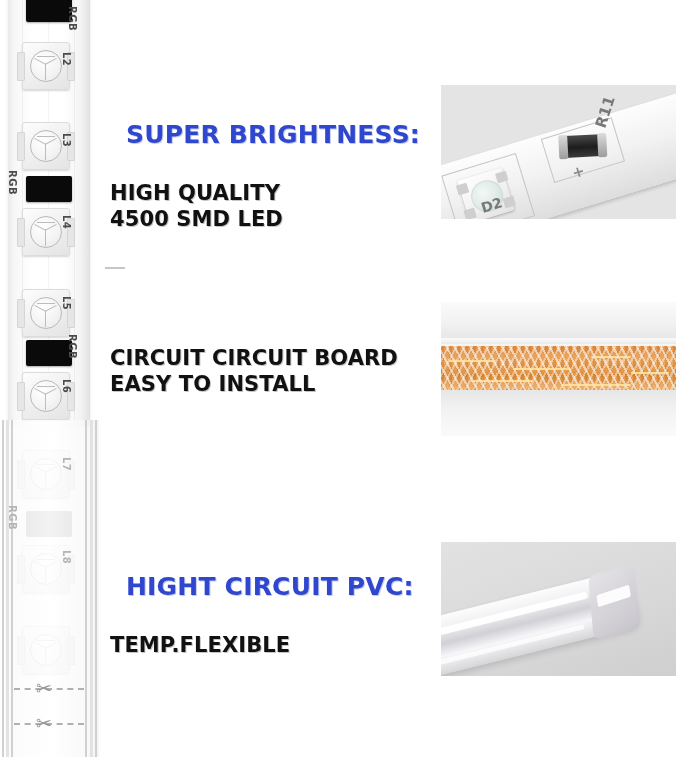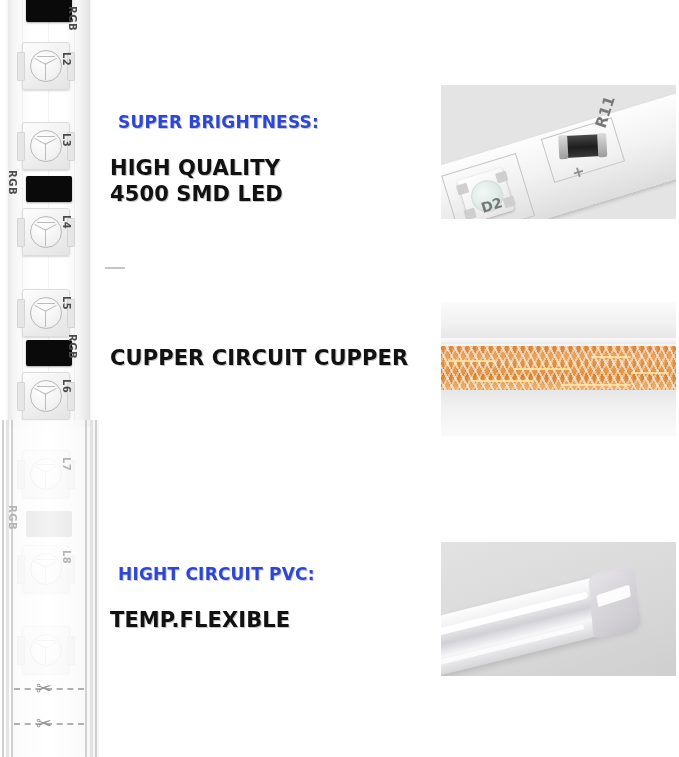--- a/index.html
+++ b/index.html
@@ -163,24 +163,24 @@
     top: 0;
     font-size: 19px;
     line-height: 22px;
     color: #8f8f8f;
   }
 
   
   .feature-block { position: absolute; }
 
   .headline {
-    margin: 8px;
+    margin: 16px;
     font-family: "DejaVu Sans", sans-serif;
     font-weight: 700;
-    font-size: 17px;
+    font-size: 25px;
     letter-spacing: 0.2px;
     color: #2f46cf;
     text-shadow: 1px 1px 0 rgba(120,135,215,0.45);
     white-space: nowrap;
   }
   .bodyline {
     margin: 0;
     font-family: "DejaVu Sans", sans-serif;
     font-weight: 700;
     font-size: 21px;
@@ -507,21 +507,22 @@
       <div class="cap" style="right:-4px;"></div>
     </div>
   </div>
   <div class="silk" style="left:148px; top:18px; font-size:15px; transform:rotate(-72deg);">R11</div>
   <div class="silk" style="left:40px; top:112px; font-size:14px; transform:rotate(-17deg);">D2</div>
   <div class="silk" style="left:131px; top:78px; font-size:15px; color:#8d8d8d; transform:rotate(-17deg);">+</div>
 </div>
 
 <div class="feature-block" style="left:110px; top:330px;">
   <div style="height:16px"></div>
-  <p class="bodyline">CUPPER CIRCUIT CUPPER</p>
+  <p class="bodyline">CIRCUIT CIRCUIT BOARD</p>
+  <p class="bodyline">EASY TO INSTALL</p>
 </div>
 
 <div class="photo" id="photo-copper" style="left:441px; top:302px; width:235px; height:134px;">
   <div class="tube-top"></div>
   <div class="sheen"></div>
   <div class="braid">
     <div class="glint" style="left:8px;   top:14px; width:46px;"></div>
     <div class="glint" style="left:72px;  top:22px; width:58px;"></div>
     <div class="glint" style="left:150px; top:10px; width:40px;"></div>
     <div class="glint" style="left:30px;  top:34px; width:62px;"></div>

